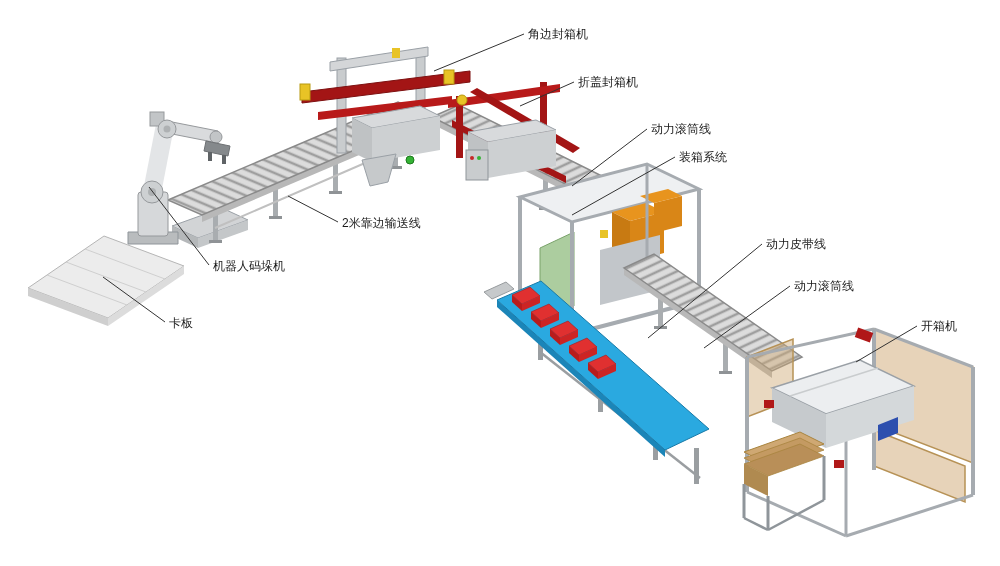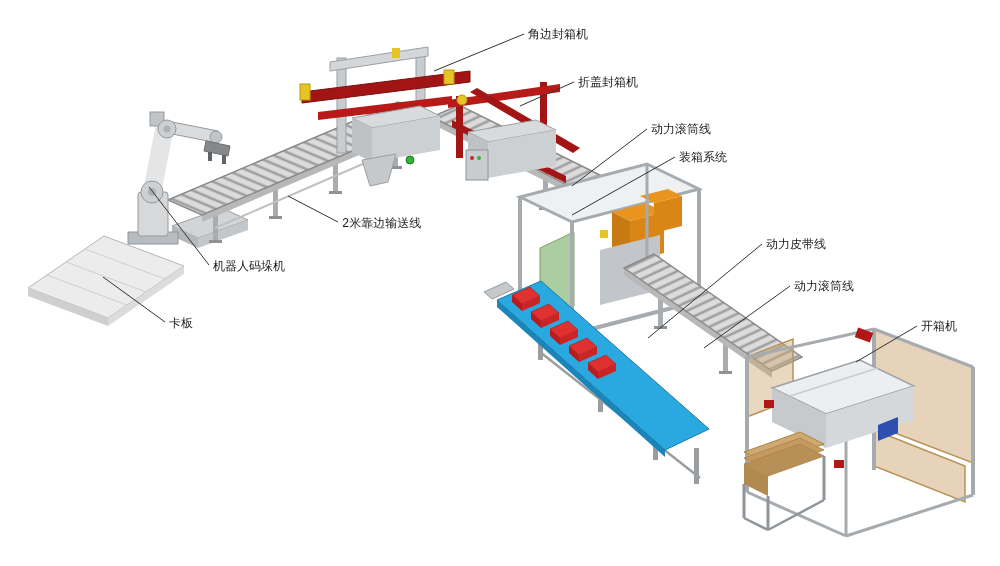--- a/index.html
+++ b/index.html
@@ -1,17 +1,17 @@
 <!DOCTYPE html>
 <html><head>
 <meta charset="utf-8">
 <style>
   html,body{margin:0;padding:0;background:#ffffff;}
   .stage{position:relative;width:1000px;height:566px;background:#ffffff;overflow:hidden;
-         font-family:Liberation Mono, monospace;}
+         font-family:Liberation Sans, sans-serif;}
   svg{display:block;}
   .label{font-size:12px;fill:#1a1a1a;}
   .leader{stroke:#333333;stroke-width:1;fill:none;}
 </style>
 </head>
 <body>
 
 <div class="stage">
 <svg width="1000" height="566" viewBox="0 0 1000 566" xmlns="http://www.w3.org/2000/svg">
   <defs>

